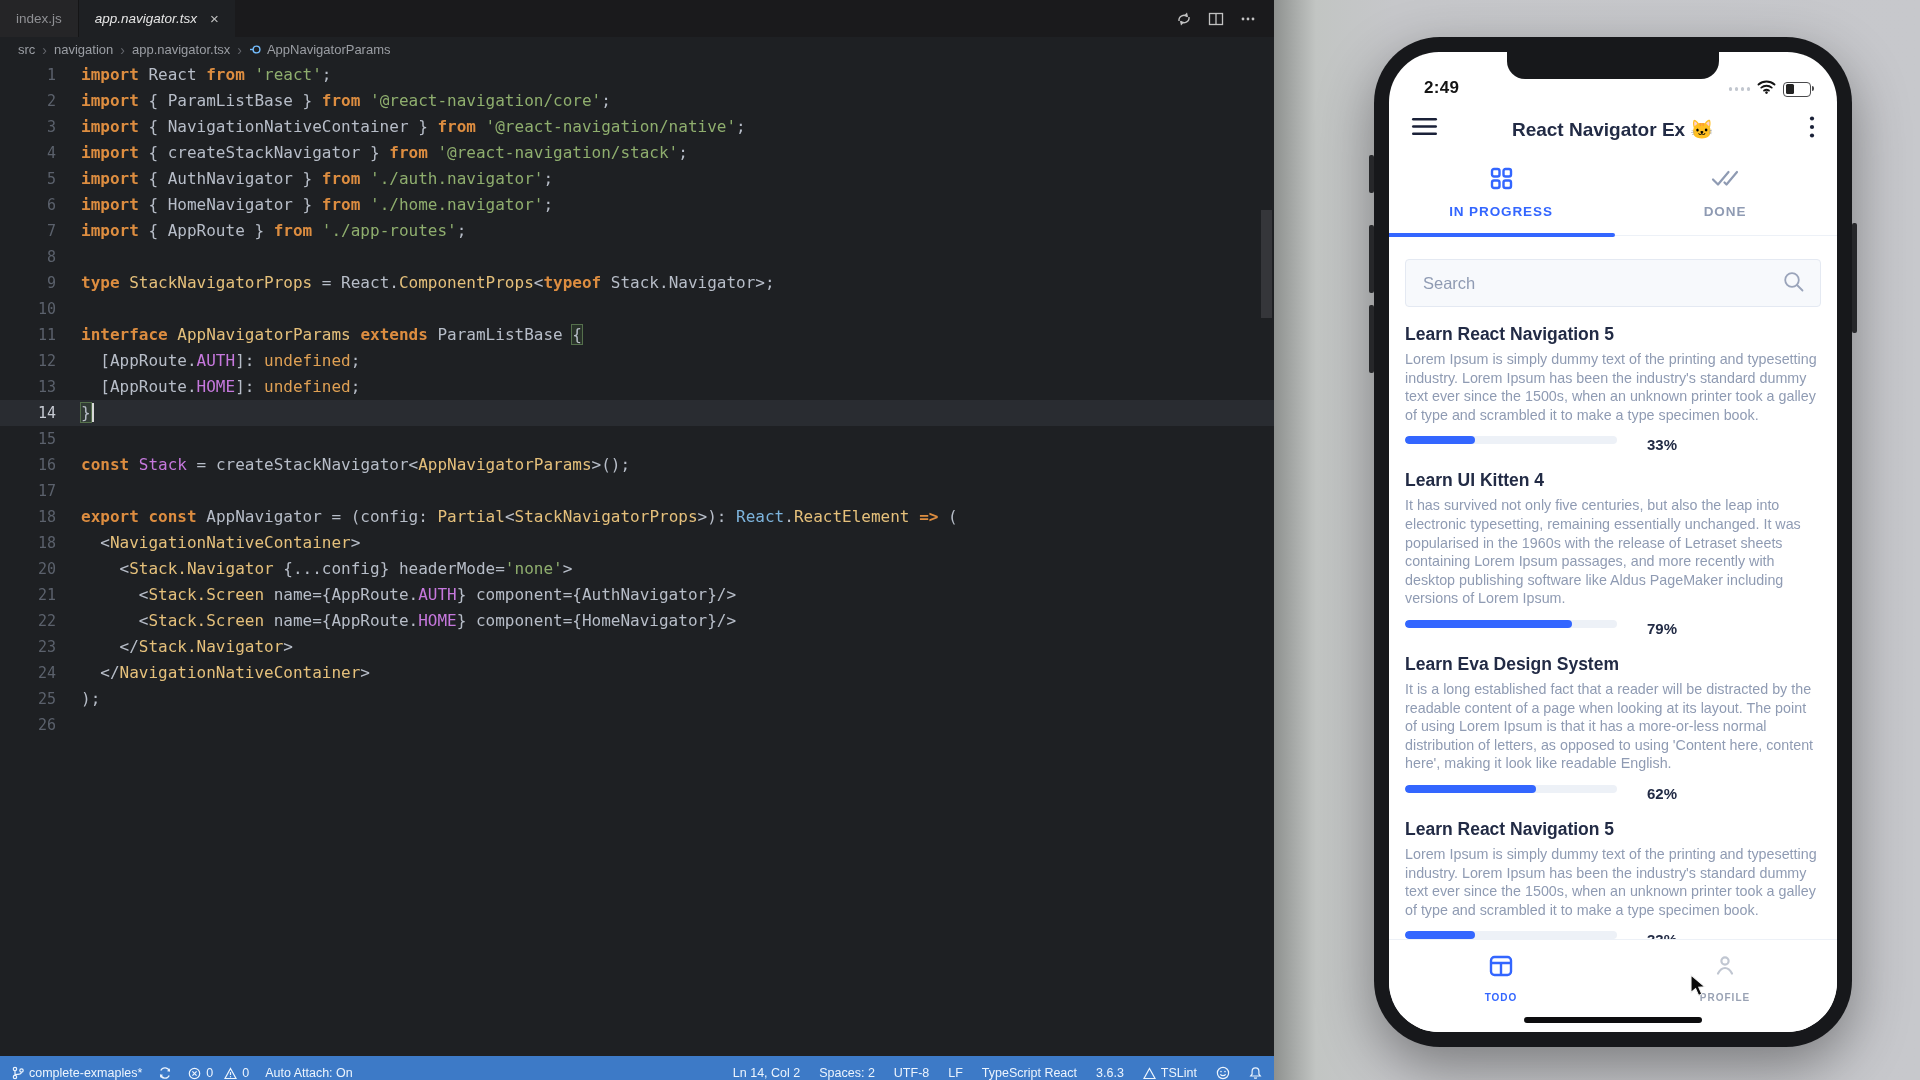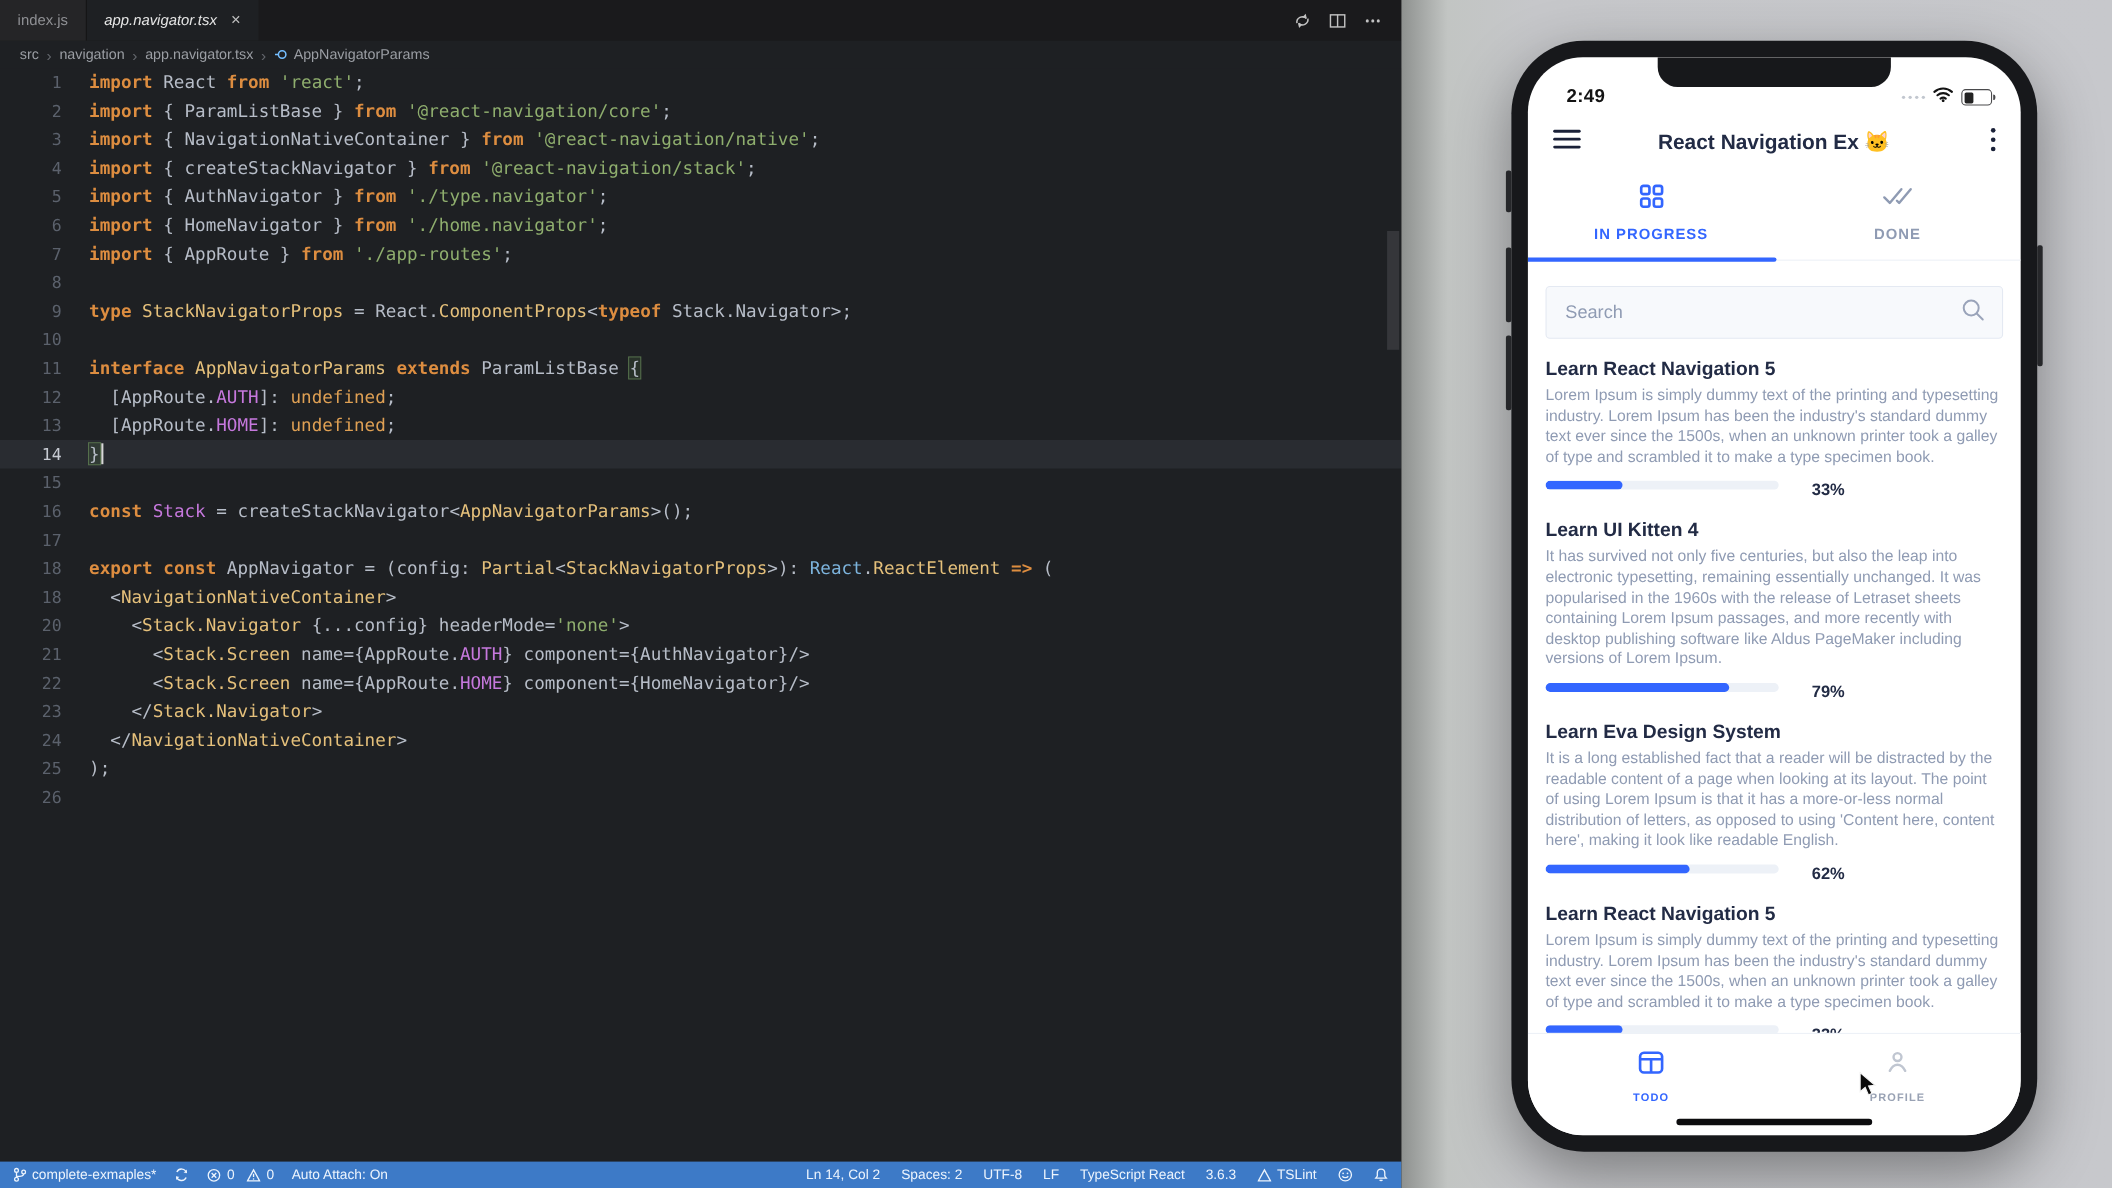--- a/index.html
+++ b/index.html
@@ -30,21 +30,21 @@
   .t-type{color:#e5c07b;}
   .t-enum{color:#c678dd;}
   .t-str{color:#8fae6e;}
   .t-und{color:#dfa054;}
   .t-blue{color:#7db4dd;}
   .t-brm{color:#b7bdc8;outline:1px solid #55704c;background:rgba(90,130,70,.18);}
   .cursor{display:inline-block;width:2px;height:19px;background:#d8d8d8;vertical-align:-4px;margin-left:1px;}
   .vthumb{position:absolute;right:2px;top:148px;width:11px;height:108px;background:rgba(205,210,220,.13);}
 
   .statusbar{position:absolute;left:0;bottom:0;width:1274px;height:24px;background:#3d7ac7;
-             color:#ecf4fd;font-size:12.5px;display:flex;align-items:center;justify-content:space-between;padding:0 12px;box-sizing:border-box;}
+             color:#ecf4fd;font-size:12.5px;display:flex;align-items:flex-end;justify-content:space-between;padding:0 12px;box-sizing:border-box;}
   .sb-group{display:flex;align-items:center;gap:16px;}
   .sb-item{display:flex;align-items:center;gap:5px;white-space:nowrap;}
   .sb-ico{display:inline-flex;align-items:center;}
 
   
   #desktop{position:absolute;left:1274px;top:0;width:646px;height:1080px;
            background:linear-gradient(to right,#8e918f 0px,#c2c5c3 42px,#c6c7ca 120px,#c7c8cc 100%);}
   #phone{position:absolute;left:100px;top:37px;width:478px;height:1010px;background:#17181b;
          border-radius:66px;box-shadow:0 20px 55px rgba(0,0,0,.38);}
   .side-btn{position:absolute;width:5px;background:#26272a;border-radius:2px;}
@@ -162,21 +162,21 @@
         <span>AppNavigatorParams</span>
       </span>
     </div>
 
     <div id="code-area">
       <div id="code-lines">
           <div class="line"><span class="ln">1</span><span class="lc"><span class="t-kw">import</span><span class="t-fg"> React </span><span class="t-kw">from</span><span class="t-fg"> </span><span class="t-str">'react'</span><span class="t-fg">;</span></span></div>
           <div class="line"><span class="ln">2</span><span class="lc"><span class="t-kw">import</span><span class="t-fg"> { ParamListBase } </span><span class="t-kw">from</span><span class="t-fg"> </span><span class="t-str">'@react-navigation/core'</span><span class="t-fg">;</span></span></div>
           <div class="line"><span class="ln">3</span><span class="lc"><span class="t-kw">import</span><span class="t-fg"> { NavigationNativeContainer } </span><span class="t-kw">from</span><span class="t-fg"> </span><span class="t-str">'@react-navigation/native'</span><span class="t-fg">;</span></span></div>
           <div class="line"><span class="ln">4</span><span class="lc"><span class="t-kw">import</span><span class="t-fg"> { createStackNavigator } </span><span class="t-kw">from</span><span class="t-fg"> </span><span class="t-str">'@react-navigation/stack'</span><span class="t-fg">;</span></span></div>
-          <div class="line"><span class="ln">5</span><span class="lc"><span class="t-kw">import</span><span class="t-fg"> { AuthNavigator } </span><span class="t-kw">from</span><span class="t-fg"> </span><span class="t-str">'./type.navigator'</span><span class="t-fg">;</span></span></div>
+          <div class="line"><span class="ln">5</span><span class="lc"><span class="t-kw">import</span><span class="t-fg"> { AuthNavigator } </span><span class="t-kw">from</span><span class="t-fg"> </span><span class="t-str">'./auth.navigator'</span><span class="t-fg">;</span></span></div>
           <div class="line"><span class="ln">6</span><span class="lc"><span class="t-kw">import</span><span class="t-fg"> { HomeNavigator } </span><span class="t-kw">from</span><span class="t-fg"> </span><span class="t-str">'./home.navigator'</span><span class="t-fg">;</span></span></div>
           <div class="line"><span class="ln">7</span><span class="lc"><span class="t-kw">import</span><span class="t-fg"> { AppRoute } </span><span class="t-kw">from</span><span class="t-fg"> </span><span class="t-str">'./app-routes'</span><span class="t-fg">;</span></span></div>
           <div class="line"><span class="ln">8</span><span class="lc"></span></div>
           <div class="line"><span class="ln">9</span><span class="lc"><span class="t-kw">type</span><span class="t-fg"> </span><span class="t-type">StackNavigatorProps</span><span class="t-fg"> = React.</span><span class="t-type">ComponentProps</span><span class="t-fg">&lt;</span><span class="t-kw">typeof</span><span class="t-fg"> Stack.Navigator&gt;;</span></span></div>
           <div class="line"><span class="ln">10</span><span class="lc"></span></div>
           <div class="line"><span class="ln">11</span><span class="lc"><span class="t-kw">interface</span><span class="t-fg"> </span><span class="t-type">AppNavigatorParams</span><span class="t-fg"> </span><span class="t-kw">extends</span><span class="t-fg"> ParamListBase </span><span class="t-brm">{</span></span></div>
           <div class="line"><span class="ln">12</span><span class="lc"><span class="t-fg">  [AppRoute.</span><span class="t-enum">AUTH</span><span class="t-fg">]: </span><span class="t-und">undefined</span><span class="t-fg">;</span></span></div>
           <div class="line"><span class="ln">13</span><span class="lc"><span class="t-fg">  [AppRoute.</span><span class="t-enum">HOME</span><span class="t-fg">]: </span><span class="t-und">undefined</span><span class="t-fg">;</span></span></div>
           <div class="line current"><span class="ln">14</span><span class="lc"><span class="t-brm">}</span><span class="cursor"></span></span></div>
           <div class="line"><span class="ln">15</span><span class="lc"></span></div>
@@ -307,21 +307,21 @@
         </div>
 
         <div class="p-header">
           <span style="z-index:2;">
             <svg width="27" height="20" viewBox="0 0 27 20">
                 <rect x="1" y="1" width="25" height="2.6" rx="1.3" fill="#1a2138"></rect>
                 <rect x="1" y="8.2" width="25" height="2.6" rx="1.3" fill="#1a2138"></rect>
                 <rect x="1" y="15.4" width="25" height="2.6" rx="1.3" fill="#1a2138"></rect>
               </svg>
           </span>
-          <span class="p-title">React Navigation Ex 🐱</span>
+          <span class="p-title">React Navigator Ex 🐱</span>
           <span style="z-index:2;">
             <svg width="6" height="24" viewBox="0 0 6 24">
                 <circle cx="3" cy="3.5" r="2.1" fill="#1a2138"></circle>
                 <circle cx="3" cy="12" r="2.1" fill="#1a2138"></circle>
                 <circle cx="3" cy="20.5" r="2.1" fill="#1a2138"></circle>
               </svg>
           </span>
         </div>
 
         <div class="p-tabs">

